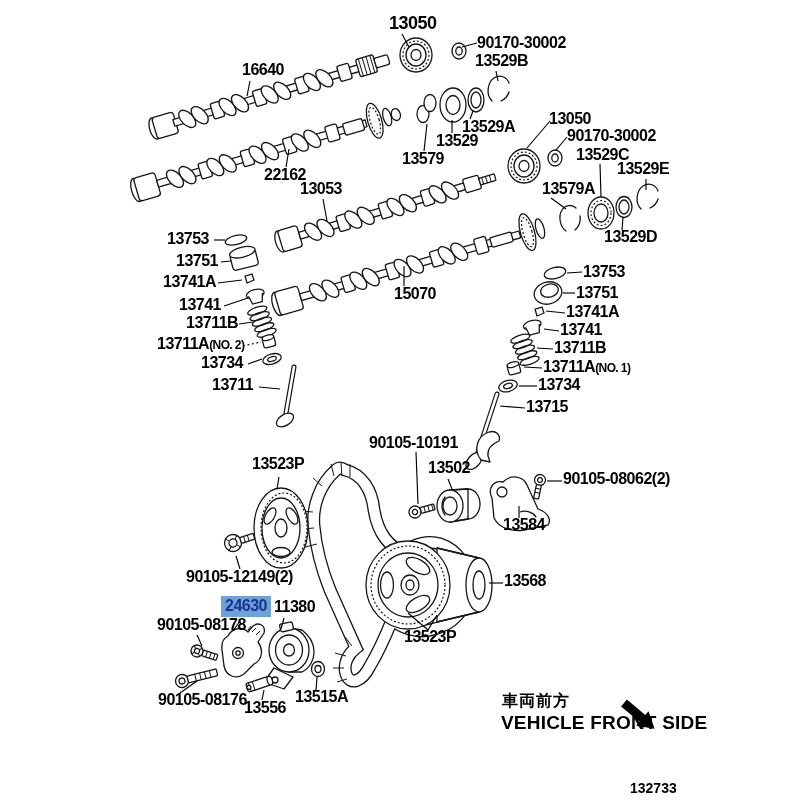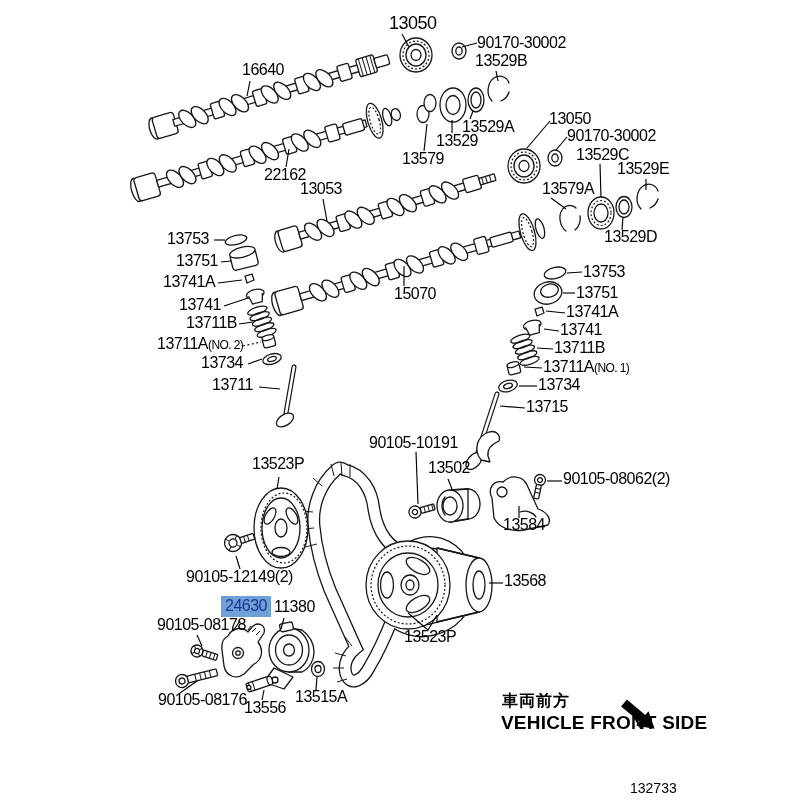--- a/index.html
+++ b/index.html
@@ -7,28 +7,28 @@
          font-family:"Liberation Sans",sans-serif;}
   #diagram-svg{position:absolute;left:0;top:0;}
   .p{fill:#fff;stroke:#161616;stroke-width:1.3;stroke-linejoin:round;stroke-linecap:round;}
   .nf{fill:none;stroke:#161616;stroke-width:1.3;stroke-linejoin:round;stroke-linecap:round;}
   .dash{fill:none;stroke:#161616;stroke-width:1.2;stroke-dasharray:2 2;}
   .ln{stroke:#000;stroke-width:1.15;}
   .lndot{stroke:#000;stroke-width:1.1;stroke-dasharray:2 2.5;}
   .belt-out{fill:none;stroke:#161616;stroke-width:13;}
   .belt-in{fill:none;stroke:#ffffff;stroke-width:10.4;}
   .tick{stroke:#161616;stroke-width:1;}
-  .lbl{position:absolute;font-weight:normal;font-size:16px;line-height:1;letter-spacing:-0.5px;
+  .lbl{position:absolute;font-weight:bold;font-size:16px;line-height:1;letter-spacing:-0.5px;
        color:#000;white-space:nowrap;cursor:pointer;}
   .lbl .sfx{font-size:12px;letter-spacing:-0.6px;}
   .hl{background:#6FA0D8;color:#16368F;padding:2px 4px 3px 4px;}
   .front-jp{position:absolute;font-weight:bold;font-size:16px;letter-spacing:1px;color:#000;
             font-family:"DejaVu Sans",sans-serif;}
   .front-en{position:absolute;font-weight:bold;font-size:19px;letter-spacing:0.2px;color:#000;}
-  .page-code{position:absolute;font-weight:normal;font-size:14px;color:#000;}
+  .page-code{position:absolute;font-weight:bold;font-size:14px;color:#000;}
 </style>
 </head>
 <body>
 
 <div id="stage">
 
 <svg id="diagram-svg" width="800" height="800" viewBox="0 0 800 800">
 
   <g transform="translate(170,124) rotate(-16.5)">
     <ellipse class="p" cx="-16" cy="0" rx="5" ry="11"></ellipse>

